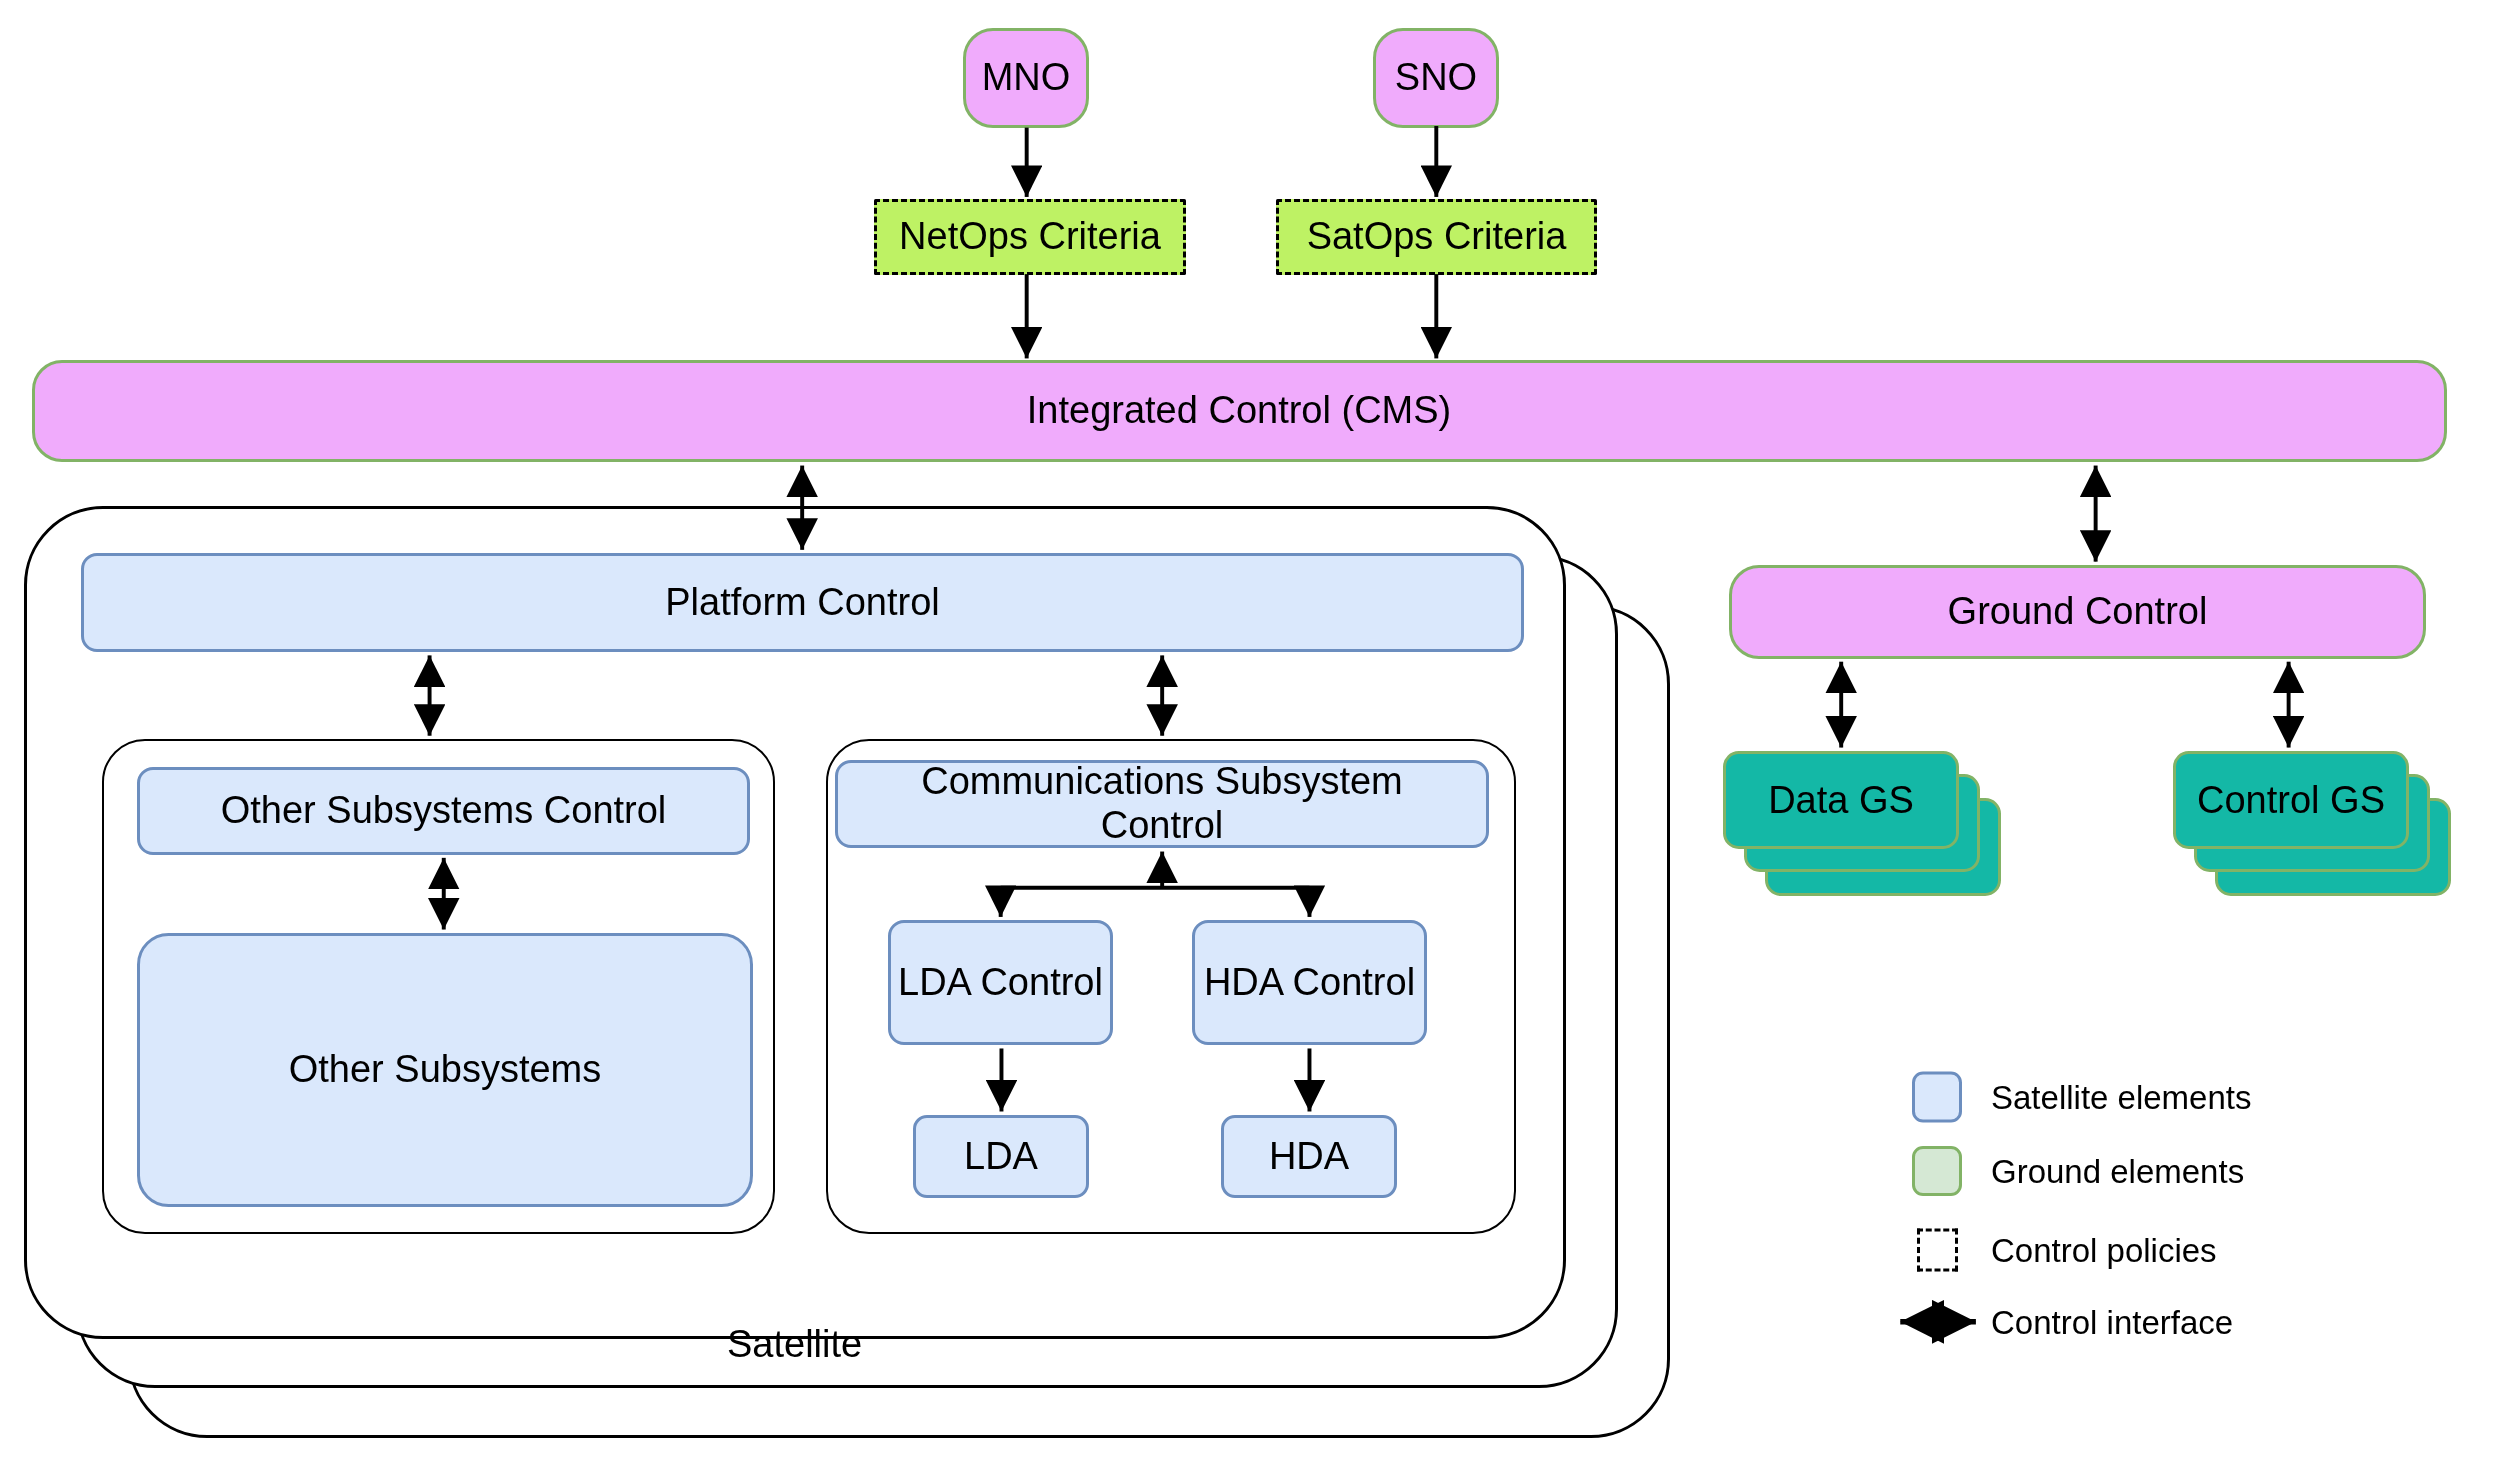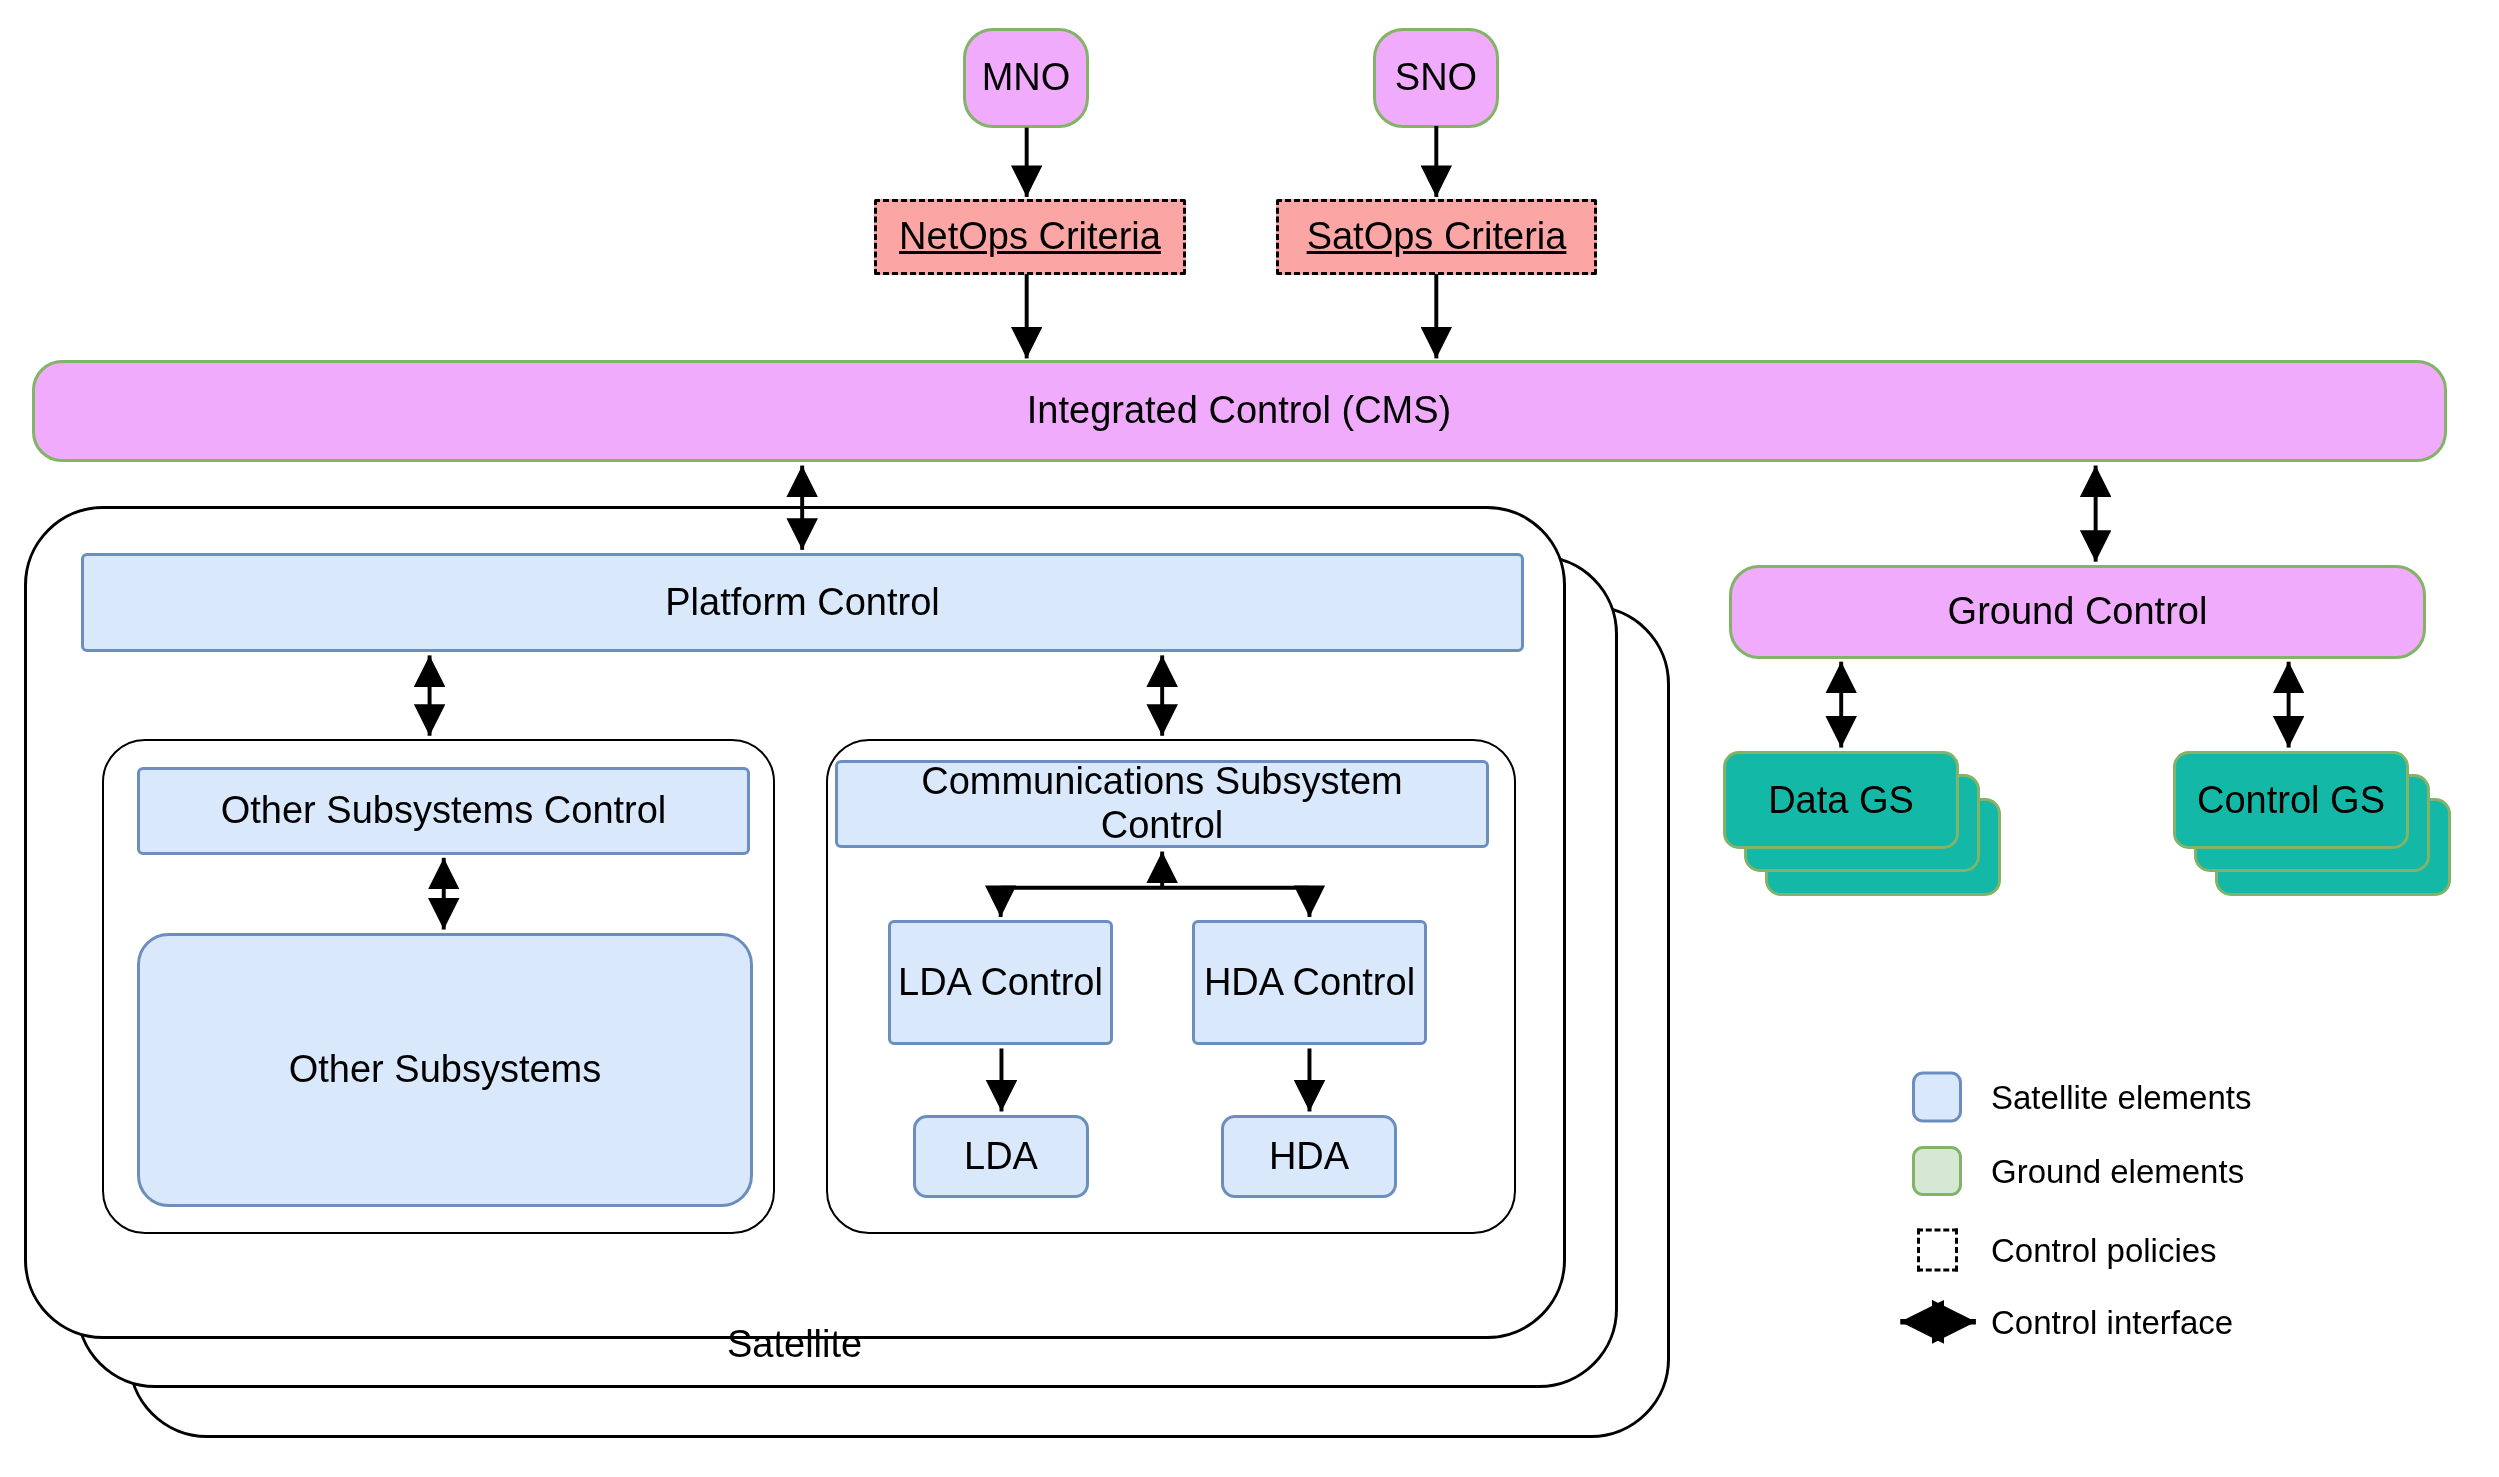--- a/index.html
+++ b/index.html
@@ -6,22 +6,22 @@
   .canvas{
     position:relative;width:2500px;height:1477px;background:#ffffff;
     font-family:"Liberation Sans","DejaVu Sans",sans-serif;color:#000;
     overflow:hidden;
   }
   .box{
     position:absolute;display:flex;align-items:center;justify-content:center;
     text-align:center;box-sizing:border-box;font-size:38px;line-height:1.15;
   }
   .green{background:#f0abfc;border:3.9px solid #82b366;border-radius:30px;}
-  .blue{background:#dae8fc;border:3.2px solid #6c8ebf;border-radius:6px;}
-  .dashedbox{background:#fca5a5;border:3.9px dashed #000;border-radius:1.6px;text-decoration:underline;}
+  .blue{background:#dae8fc;border:3.2px solid #6c8ebf;border-radius:16px;}
+  .dashedbox{background:#bef264;border:3.9px dashed #000;border-radius:1.6px;}
   .card{
     position:absolute;width:1542px;height:833px;background:#ffffff;
     border:3.5px solid #000;border-radius:79px;box-sizing:border-box;
   }
   .group{
     position:absolute;background:#ffffff;border:2.8px solid #000;
     border-radius:43px;box-sizing:border-box;
   }
   .gs-layer{
     position:absolute;width:236px;height:98px;background:#14b8a6;

